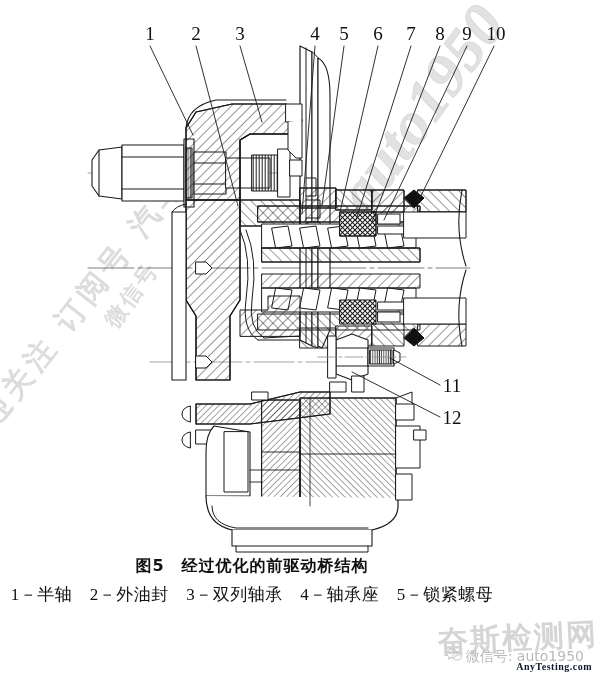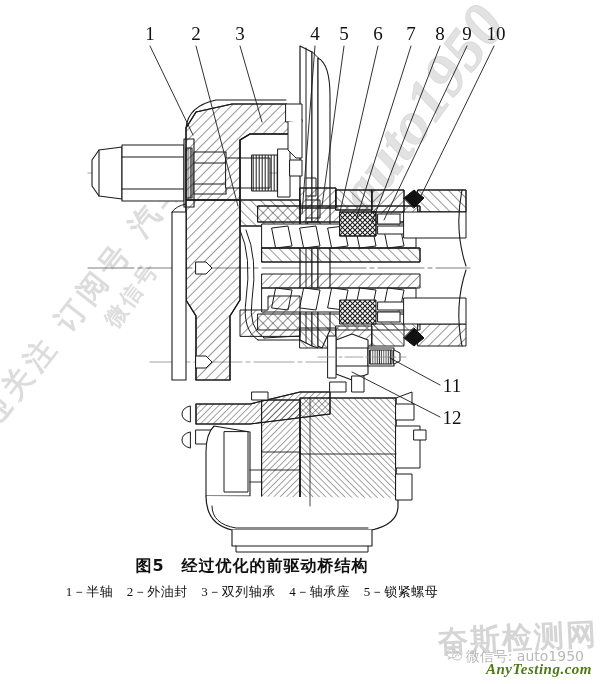--- a/index.html
+++ b/index.html
@@ -58,23 +58,22 @@
   #wm-corner {
     right: 2px; top: 618px;
     font-size: 30px;
     letter-spacing: 2px;
     color: #d5d5d5;
     font-family: "DejaVu Sans", sans-serif;
     transform: rotate(-3deg);
   }
   #wm-anytesting {
     right: 8px; top: 661px;
-    font-size: 15px;
-    font-style: italic;
-    color: #4d7c0f;
+    font-size: 10px;
+    color: #0f172a;
     font-family: "Liberation Serif", serif;
     letter-spacing: 0.5px;
   }
   #wechat-line {
     position: absolute;
     right: 16px; top: 648px;
     display: flex; align-items: flex-start; gap: 4px;
     color: #b9b9b9;
     font-size: 14px;
     font-family: "DejaVu Sans", sans-serif;
@@ -93,21 +92,21 @@
   }
   #fig-title {
     font-size: 16px;
     font-weight: bold;
     color: #111;
     font-family: "DejaVu Sans", sans-serif;
     letter-spacing: 1px;
     white-space: pre;
   }
   .legend-line {
-    font-size: 13px;
+    font-size: 17px;
     color: #111;
     margin-top: 6px;
     letter-spacing: 0.5px;
     white-space: pre;
     font-family: "Liberation Serif", "DejaVu Serif", serif;
   }
   .legend-line:first-of-type { margin-top: 11px; }
 </style>
 </head>
 <body>

